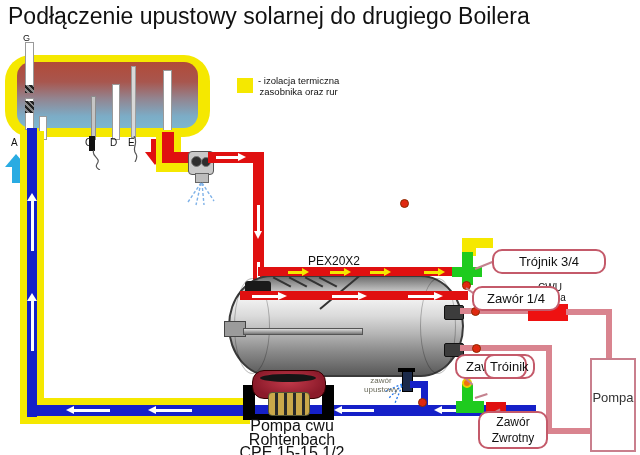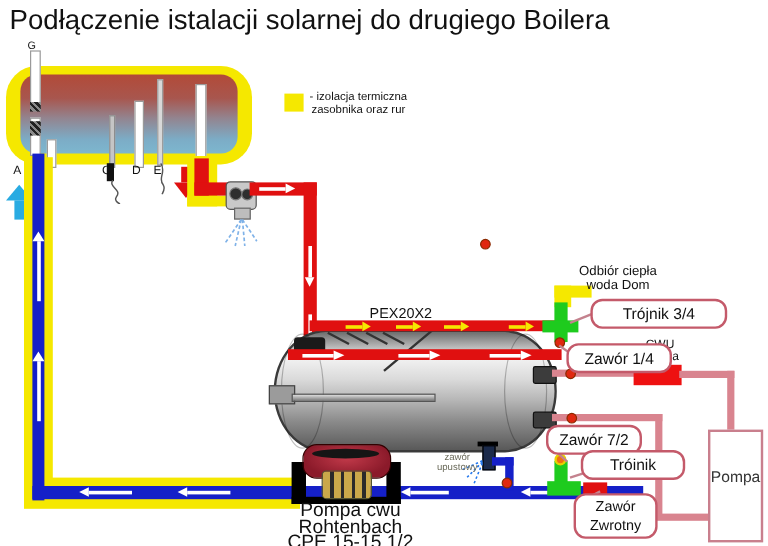--- a/index.html
+++ b/index.html
@@ -21,21 +21,21 @@
   .tail{height:2px;background:#c4828e;transform-origin:left center;}
   .lbl{color:#111;}
   
   .tri{width:0;height:0;}
 </style>
 </head>
 <body>
 
 <div id="stage">
 
-  <div class="abs lbl" style="left:8px;top:3px;font-size:23px;font-weight:400;">Podłączenie istalacji solarnej do drugiego Boilera</div>
+  <div class="abs lbl" style="left:8px;top:3px;font-size:23px;font-weight:400;">Podłączenie upustowy solarnej do drugiego Boilera</div>
 
   <div class="abs pipe-yellow" style="left:5px;top:55px;width:205px;height:82px;border-radius:26px;"></div>
   <div class="abs" style="left:17px;top:62px;width:181px;height:66px;border-radius:14px;
               background:linear-gradient(180deg,#b24a38 0%,#a8564e 30%,#93848f 55%,#7cacc6 82%,#7db7cf 100%);"></div>
 
   <div class="abs stub" style="left:25px;top:42px;width:9px;height:50px;"></div>
   <div class="abs hatch" style="left:25px;top:85px;width:9px;height:8px;"></div>
   <div class="abs stub" style="left:25px;top:98px;width:9px;height:32px;"></div>
   <div class="abs hatch" style="left:25px;top:101px;width:9px;height:12px;"></div>
   <div class="abs stub" style="left:39px;top:116px;width:8px;height:24px;"></div>
@@ -183,22 +183,20 @@
   <div class="abs" style="left:424px;top:268px;width:22px;height:8px;">
     <div class="abs" style="left:0;top:2.5px;width:14px;height:3px;background:#f5e800;"></div>
     <div class="abs tri" style="left:14px;top:0;border-top:4px solid transparent;border-bottom:4px solid transparent;border-left:7px solid #f5e800;"></div>
   </div>
 
   <div class="abs pipe-yellow" style="left:462px;top:238px;width:14px;height:18px;"></div>
   <div class="abs pipe-yellow" style="left:462px;top:238px;width:31px;height:10px;"></div>
   <div class="abs pipe-green" style="left:462px;top:252px;width:11px;height:33px;"></div>
   <div class="abs pipe-green" style="left:452px;top:267px;width:30px;height:10px;"></div>
   <div class="abs node" style="left:462px;top:281px;"></div>
-  <div class="abs pre lbl" style="left:465px;top:220px;width:100px;text-align:center;font-size:11px;line-height:12px;">Odbiór ciepła
-woda Dom</div>
 
   <div class="abs node" style="left:400px;top:199px;"></div>
 
   <div class="abs" style="left:444px;top:305px;width:18px;height:13px;background:#3c3c3c;border:1px solid #111;border-radius:2px;"></div>
   <div class="abs" style="left:444px;top:343px;width:18px;height:12px;background:#3c3c3c;border:1px solid #111;border-radius:2px;"></div>
 
   <div class="abs pipe-pink" style="left:460px;top:308px;width:70px;height:6px;"></div>
   <div class="abs" style="left:528px;top:304px;width:40px;height:17px;background:#ee1111;"></div>
   <div class="abs pipe-pink" style="left:566px;top:309px;width:46px;height:6px;"></div>
   <div class="abs pipe-pink" style="left:606px;top:309px;width:6px;height:52px;"></div>
@@ -247,19 +245,19 @@
   <div class="abs tail" style="left:475px;top:268px;width:20px;transform:rotate(-22deg);"></div>
   <div class="abs callout" style="left:492px;top:249px;width:114px;">Trójnik 3/4</div>
 
   <div class="abs tail" style="left:466px;top:287px;width:12px;transform:rotate(35deg);"></div>
   <div class="abs callout" style="left:472px;top:286px;width:88px;">Zawór 1/4</div>
 
   <div class="abs tail" style="left:463px;top:375px;width:13px;transform:rotate(42deg);"></div>
   <div class="abs callout" style="left:455px;top:354px;width:80px;">Zawór 7/2</div>
 
   <div class="abs tail" style="left:475px;top:397px;width:13px;transform:rotate(-18deg);"></div>
-  <div class="abs callout" style="left:484px;top:375px;width:87px;">Tróinik</div>
+  <div class="abs callout" style="left:484px;top:354px;width:43px;">Tróinik</div>
 
   <div class="abs tail" style="left:486px;top:416px;width:16px;transform:rotate(-28deg);"></div>
   <div class="abs callout pre" style="left:478px;top:411px;width:70px;font-size:12px;line-height:16px;">Zawór
 Zwrotny</div>
 
 </div>
 
 </body></html>

